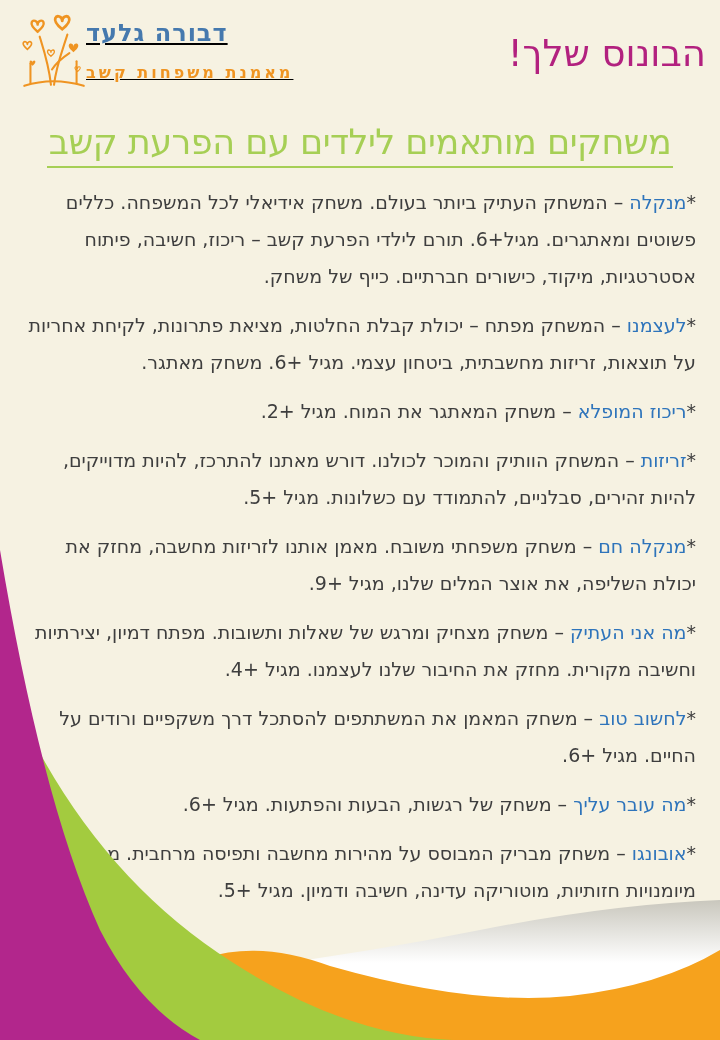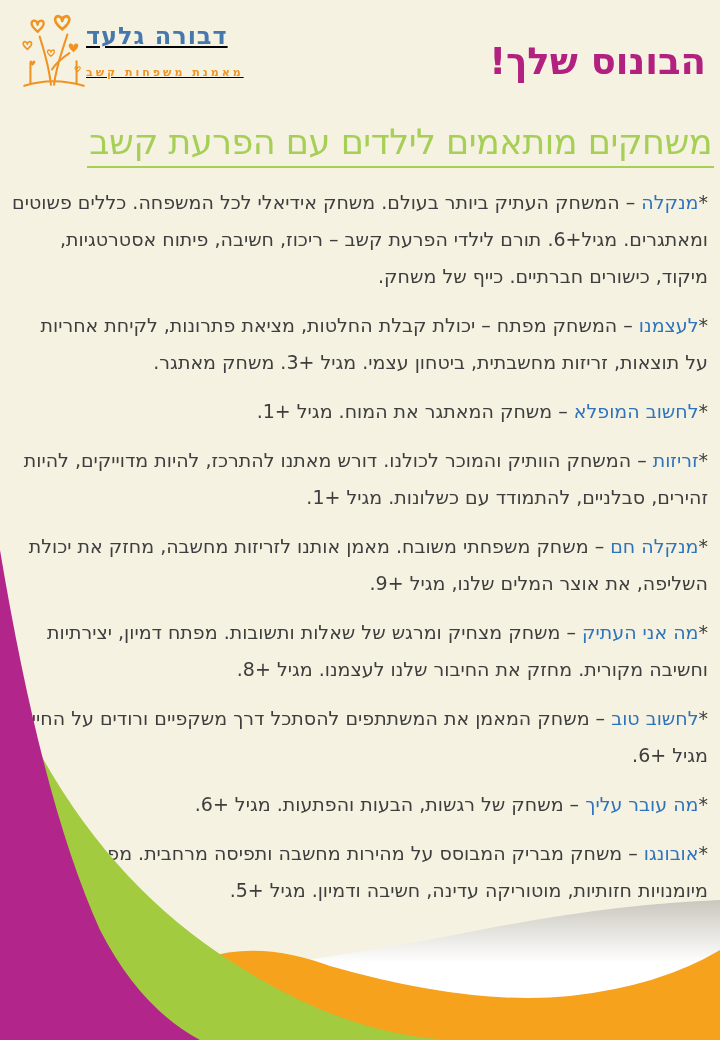--- a/index.html
+++ b/index.html
@@ -10,30 +10,30 @@
   *{box-sizing:border-box;margin:0;padding:0;}
   html,body{background:#fff;}
   body{font-family:"DejaVu Sans","Liberation Sans",sans-serif;}
   .page{position:relative;width:720px;height:1040px;background:var(--page-cream);overflow:hidden;}
 
   
   .header{position:relative;height:118px;z-index:2;}
   .logo{position:absolute;left:20px;top:10px;display:flex;flex-direction:row;align-items:center;direction:ltr;gap:0;text-decoration:underline;}
   .logo-text{display:flex;flex-direction:column;align-items:flex-end;direction:rtl;}
   .logo-name{color:var(--logo-blue);font-size:24px;font-weight:600;letter-spacing:1px;line-height:1.1;}
-  .logo-sub{color:var(--logo-orange);font-size:11px;font-weight:600;letter-spacing:3px;margin-top:17px;}
-  .bonus-title{position:absolute;right:14px;top:40px;color:var(--title-magenta);font-size:37px;font-weight:bold;}
+  .logo-sub{color:var(--logo-orange);font-size:16px;font-weight:600;letter-spacing:3px;margin-top:17px;}
+  .bonus-title{position:absolute;right:14px;top:32px;color:var(--title-magenta);font-size:37px;font-weight:normal;}
 
   
-  .main-heading{text-align:right;margin:4px 6px 0;z-index:2;position:relative;}
+  .main-heading{text-align:center;margin:4px 6px 0;z-index:2;position:relative;}
   .main-heading span{display:inline-block;color:var(--heading-green);font-size:35px;font-weight:400;
     border-bottom:2px solid var(--heading-green);padding:0 2px 4px;letter-spacing:-0.5px;}
 
   
-  .content{position:relative;z-index:1;padding:16px 12px 0;}
+  .content{position:relative;z-index:1;padding:16px 24px 0;}
   .game-para{font-size:19px;line-height:37px;color:var(--body-text);text-align:right;margin-bottom:12px;}
   .game-star{color:var(--body-text);}
   .game-name{color:var(--game-name-blue);}
 
   
   .decoration{position:absolute;left:0;top:540px;width:720px;height:500px;z-index:5;pointer-events:none;}
   .shape-white-band{fill:url(#whiteGrad);}
   .shape-orange{fill:var(--band-orange);}
   .shape-green{fill:var(--band-green);}
   .shape-magenta{fill:var(--band-magenta);}
@@ -85,25 +85,25 @@
     </div>
     <div class="bonus-title">הבונוס שלך!</div>
   </div>
 
   <div class="main-heading">
     <span>משחקים מותאמים לילדים עם הפרעת קשב</span>
   </div>
 
   <div class="content">
     <p class="game-para"><span class="game-star">*</span><span class="game-name">מנקלה</span> <span>– המשחק העתיק ביותר בעולם. משחק אידיאלי לכל המשפחה. כללים פשוטים ומאתגרים. מגיל+6. תורם לילדי הפרעת קשב – ריכוז, חשיבה, פיתוח אסטרטגיות, מיקוד, כישורים חברתיים. כייף של משחק.</span></p>
-    <p class="game-para"><span class="game-star">*</span><span class="game-name">לעצמנו</span> <span>– המשחק מפתח – יכולת קבלת החלטות, מציאת פתרונות, לקיחת אחריות על תוצאות, זריזות מחשבתית, ביטחון עצמי. מגיל +3. משחק מאתגר.</span></p>
-    <p class="game-para"><span class="game-star">*</span><span class="game-name">לחשוב המופלא</span> <span>– משחק המאתגר את המוח. מגיל +1.</span></p>
-    <p class="game-para"><span class="game-star">*</span><span class="game-name">זריזות</span> <span>– המשחק הוותיק והמוכר לכולנו. דורש מאתנו להתרכז, להיות מדוייקים, להיות זהירים, סבלניים, להתמודד עם כשלונות. מגיל +1.</span></p>
+    <p class="game-para"><span class="game-star">*</span><span class="game-name">לעצמנו</span> <span>– המשחק מפתח – יכולת קבלת החלטות, מציאת פתרונות, לקיחת אחריות על תוצאות, זריזות מחשבתית, ביטחון עצמי. מגיל +6. משחק מאתגר.</span></p>
+    <p class="game-para"><span class="game-star">*</span><span class="game-name">ריכוז המופלא</span> <span>– משחק המאתגר את המוח. מגיל +2.</span></p>
+    <p class="game-para"><span class="game-star">*</span><span class="game-name">זריזות</span> <span>– המשחק הוותיק והמוכר לכולנו. דורש מאתנו להתרכז, להיות מדוייקים, להיות זהירים, סבלניים, להתמודד עם כשלונות. מגיל +5.</span></p>
     <p class="game-para"><span class="game-star">*</span><span class="game-name">מנקלה חם</span> <span>– משחק משפחתי משובח. מאמן אותנו לזריזות מחשבה, מחזק את יכולת השליפה, את אוצר המלים שלנו, מגיל +9.</span></p>
-    <p class="game-para"><span class="game-star">*</span><span class="game-name">מה אני העתיק</span> <span>– משחק מצחיק ומרגש של שאלות ותשובות. מפתח דמיון, יצירתיות וחשיבה מקורית. מחזק את החיבור שלנו לעצמנו. מגיל +8.</span></p>
+    <p class="game-para"><span class="game-star">*</span><span class="game-name">מה אני העתיק</span> <span>– משחק מצחיק ומרגש של שאלות ותשובות. מפתח דמיון, יצירתיות וחשיבה מקורית. מחזק את החיבור שלנו לעצמנו. מגיל +4.</span></p>
     <p class="game-para"><span class="game-star">*</span><span class="game-name">לחשוב טוב</span> <span>– משחק המאמן את המשתתפים להסתכל דרך משקפיים ורודים על החיים. מגיל +6.</span></p>
     <p class="game-para"><span class="game-star">*</span><span class="game-name">מה עובר עליך</span> <span>– משחק של רגשות, הבעות והפתעות. מגיל +6.</span></p>
     <p class="game-para"><span class="game-star">*</span><span class="game-name">אובונגו</span> <span>– משחק מבריק המבוסס על מהירות מחשבה ותפיסה מרחבית. מפתח מיומנויות חזותיות, מוטוריקה עדינה, חשיבה ודמיון. מגיל +5.</span></p>
   </div>
 
   <svg class="decoration" viewBox="0 0 720 500">
     <defs>
       <linearGradient id="whiteGrad" x1="0" y1="0" x2="0" y2="1">
         <stop offset="0" stop-color="#c9c7bd"></stop>
         <stop offset="0.45" stop-color="#ffffff"></stop>

